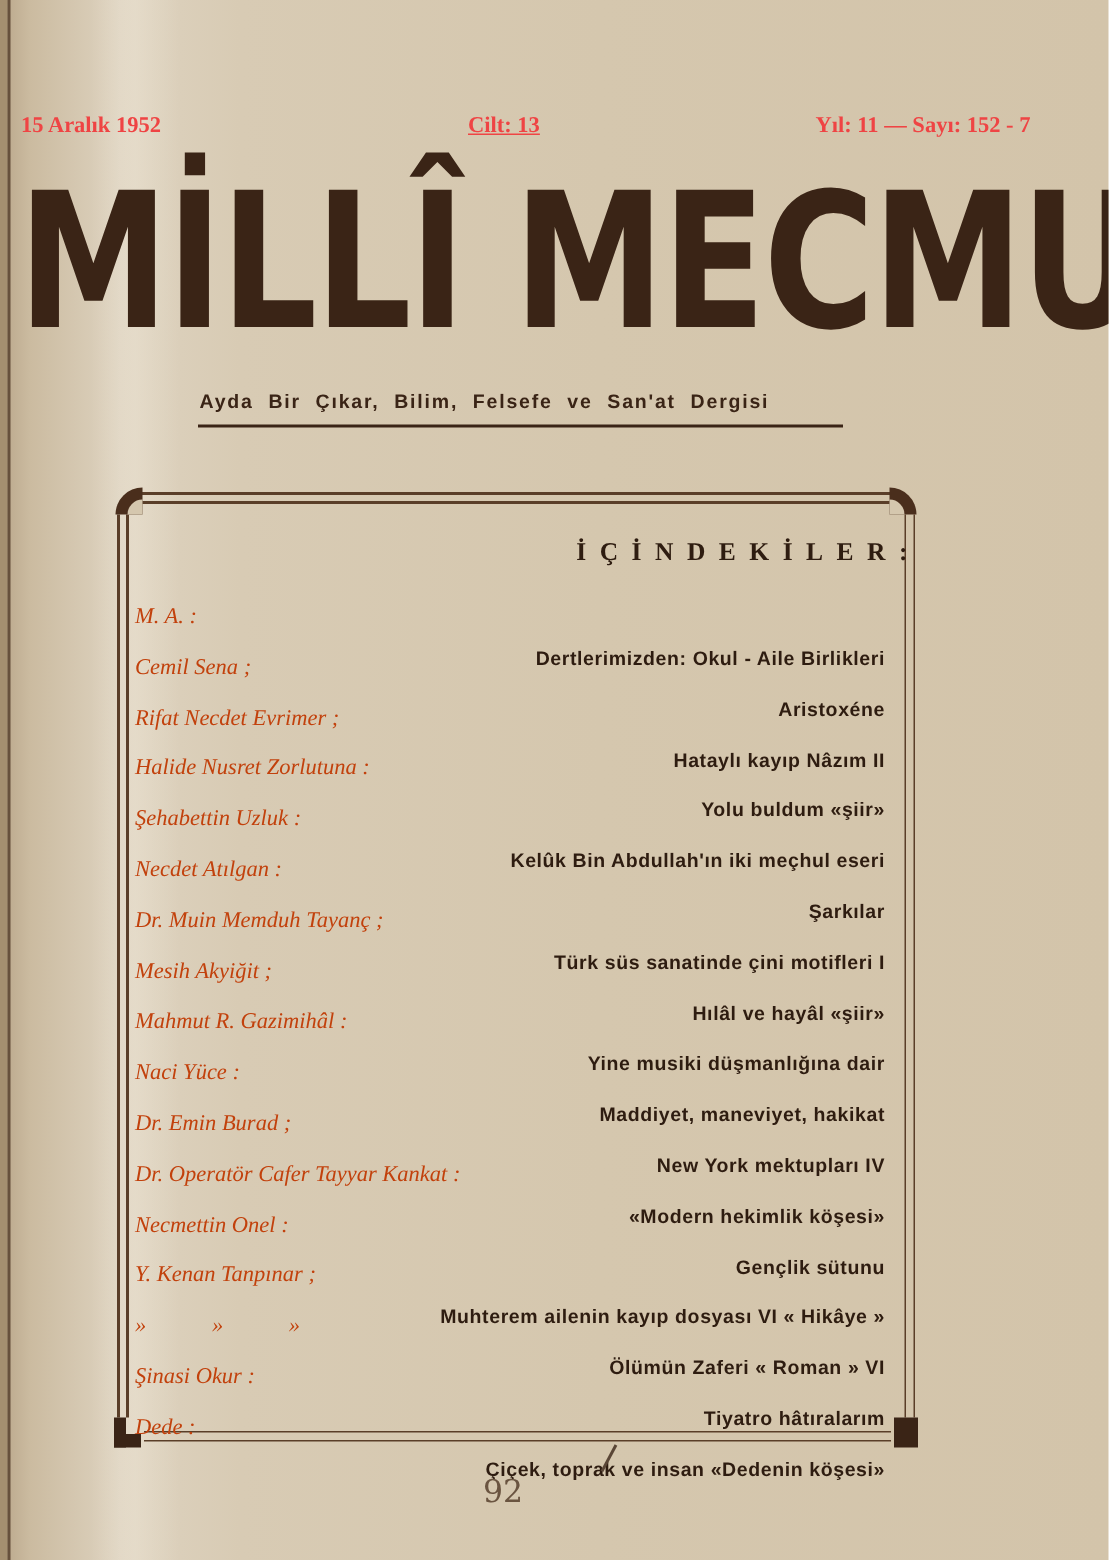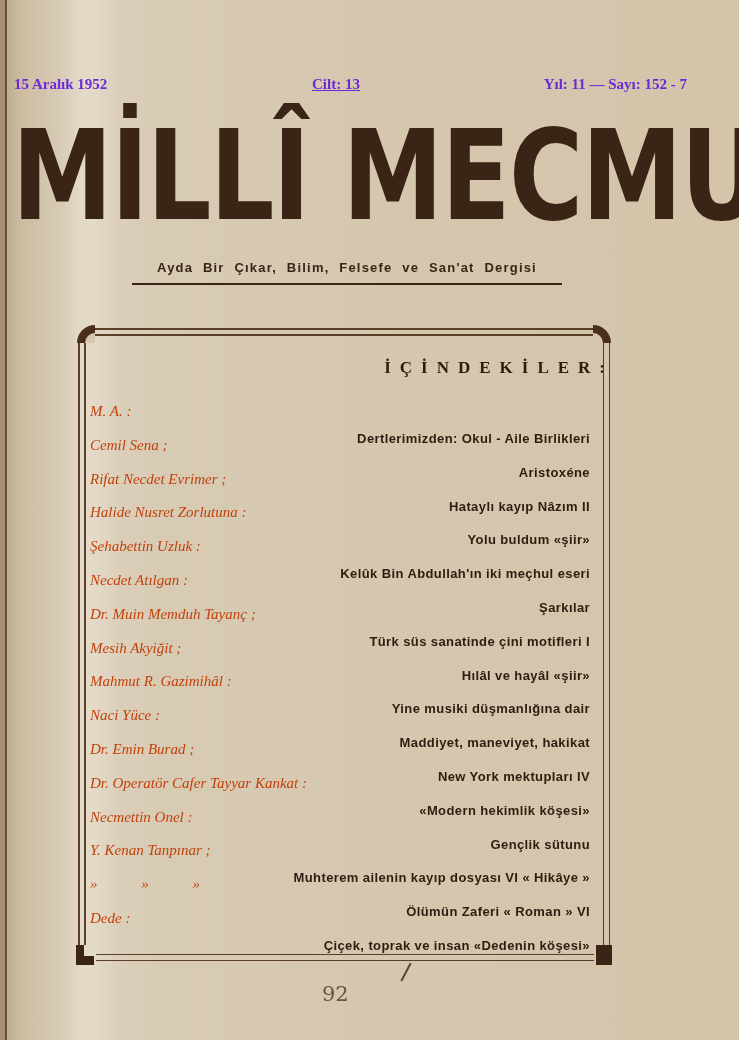--- a/index.html
+++ b/index.html
@@ -13,36 +13,36 @@
     position: absolute; left: 5px; top: 0; width: 2px; height: 1040px;
     background: #4a3220; opacity: 0.75;
   }
   .spine-shade {
     position: absolute; left: 0; top: 0; width: 5px; height: 1040px;
     background: #a58f70;
   }
   .header-line {
     position: absolute; top: 76px; left: 14px; right: 52px; height: 20px;
     font-family: "Liberation Serif", serif; font-weight: bold; font-size: 15px;
-    color: #6d28d9;
+    color: #ef4444;
   }
   .header-line span { position: absolute; top: 0; white-space: nowrap; }
   .hl-date { left: 0; }
   .hl-vol { left: 298px; text-decoration: underline; }
   .hl-issue { right: 0; }
   .masthead {
     position: absolute; top: 112px; left: 12px; width: 676px; height: 130px;
     font-family: "DejaVu Sans", sans-serif; font-weight: bold;
     font-size: 128px; line-height: 130px; color: #3a2416;
     letter-spacing: -2px;
     transform: scaleX(0.79) scaleY(0.98); transform-origin: left top;
     white-space: nowrap;
   }
   .tagline {
-    position: absolute; top: 260px; left: 133px; width: 428px; text-align: center;
+    position: absolute; top: 260px; left: 133px; width: 428px; 
     font-family: "Liberation Sans", sans-serif; font-weight: bold; font-size: 13px;
     letter-spacing: 1.2px; word-spacing: 5px; color: #3a2416;
   }
   .tagline-rule {
     position: absolute; top: 283px; left: 132px; width: 430px; height: 2px;
     background: #3a2416;
   }
   .toc-box {
     position: absolute; left: 74px; top: 325px; width: 540px; height: 640px;
   }
@@ -189,20 +189,24 @@
     </div>
     <div class="toc-row">
       <span class="toc-author">Y. Kenan Tanpınar ;</span>
       <span class="toc-article">Muhterem ailenin kayıp dosyası VI « Hikâye »</span>
     </div>
     <div class="toc-row">
       <span class="toc-author ditto" style="word-spacing:40px;">» » »</span>
       <span class="toc-article">Ölümün Zaferi « Roman » VI</span>
     </div>
     <div class="toc-row">
+      <span class="toc-author">Şinasi Okur :</span>
+      <span class="toc-article">Tiyatro hâtıralarım</span>
+    </div>
+    <div class="toc-row">
       <span class="toc-author">Dede :</span>
       <span class="toc-article">Çiçek, toprak ve insan «Dedenin köşesi»</span>
     </div>
   </div>
 </div>
 
 <div class="pen-stroke"></div>
 <div class="handwritten">92</div>
 
 </body></html>

